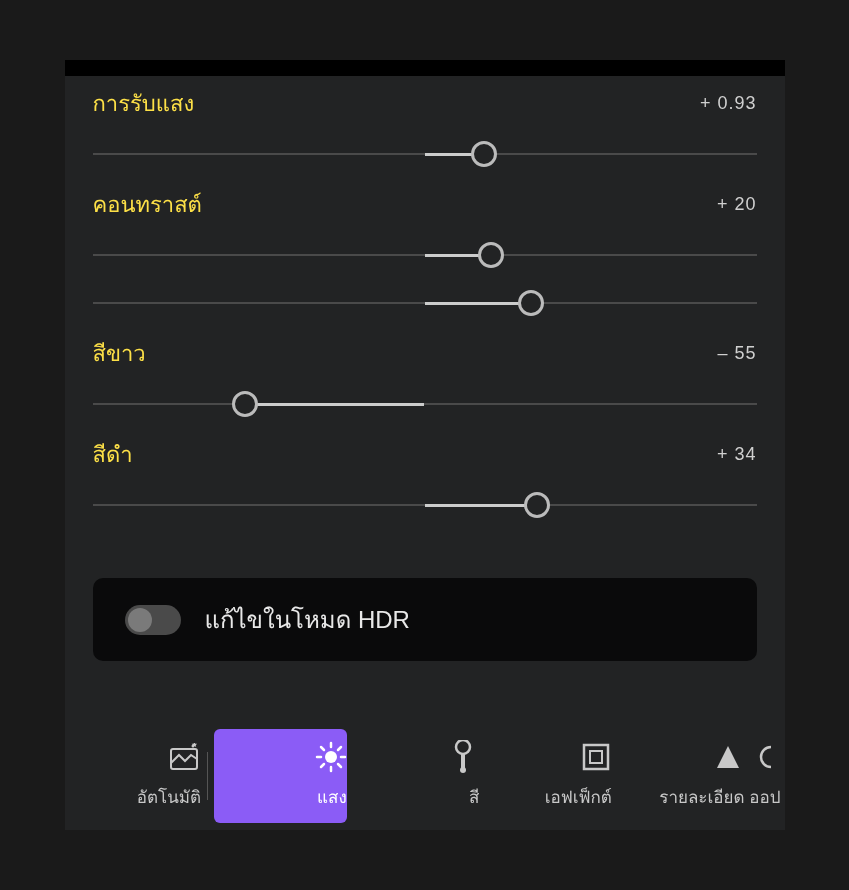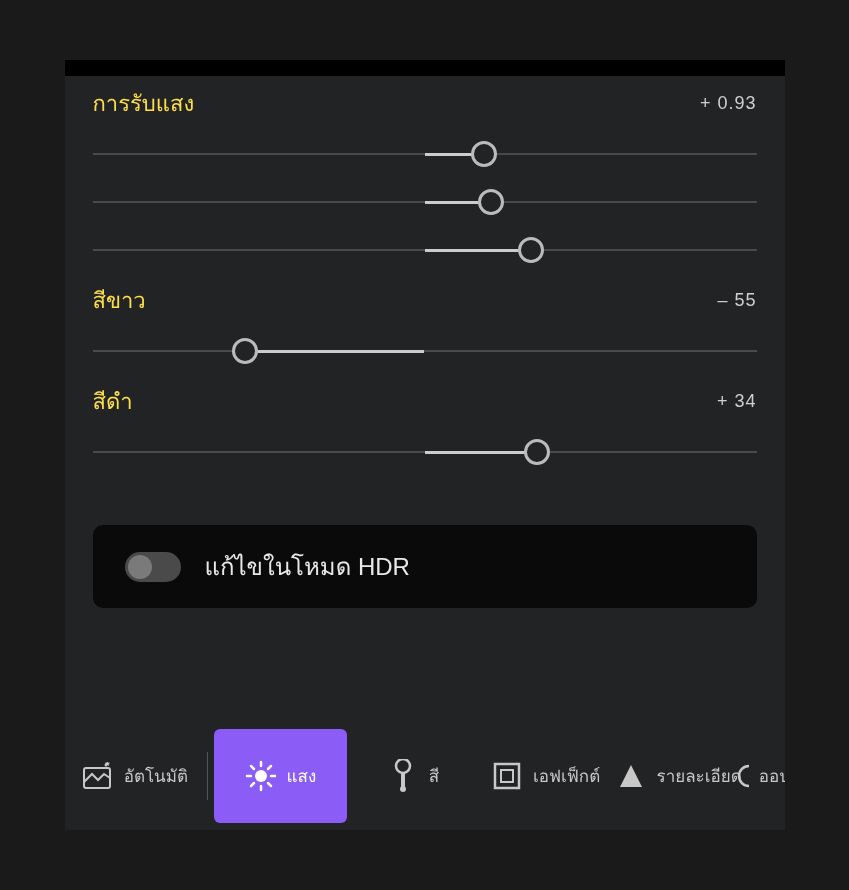--- a/index.html
+++ b/index.html
@@ -113,22 +113,22 @@
       bottom: 2px;
       left: 0;
       right: 0;
       display: flex;
       align-items: center;
       padding: 0 4px;
       height: 105px;
     }
     .tab-item {
       display: flex;
-      flex-direction: row;
-      align-items: center;
+      flex-direction: column;
+      align-items: flex-end;
       justify-content: center;
       gap: 10px;
       flex: 1;
       min-width: 94px;
       height: 94px;
       border-radius: 6px;
       cursor: pointer;
     }
     .tab-item.active {
       background-color: #8b5cf6;
@@ -176,20 +176,24 @@
         <span class="slider-value">+ 0.93</span>
       </div>
       <div class="slider-track-container">
         <div class="slider-track-base"></div>
         <div class="slider-track-active" style="left: 50%; width: 9%;"></div>
         <div class="slider-thumb" style="left: 59%;"></div>
       </div>
     </div>
 
     <div class="slider-row">
+      <div class="slider-header">
+        <span class="slider-label">คอนทราสต์</span>
+        <span class="slider-value">+ 20</span>
+      </div>
       <div class="slider-track-container">
         <div class="slider-track-base"></div>
         <div class="slider-track-active" style="left: 50%; width: 10%;"></div>
         <div class="slider-thumb" style="left: 60%;"></div>
       </div>
     </div>
 
 
     <div class="slider-row">
       <div class="slider-track-container">

